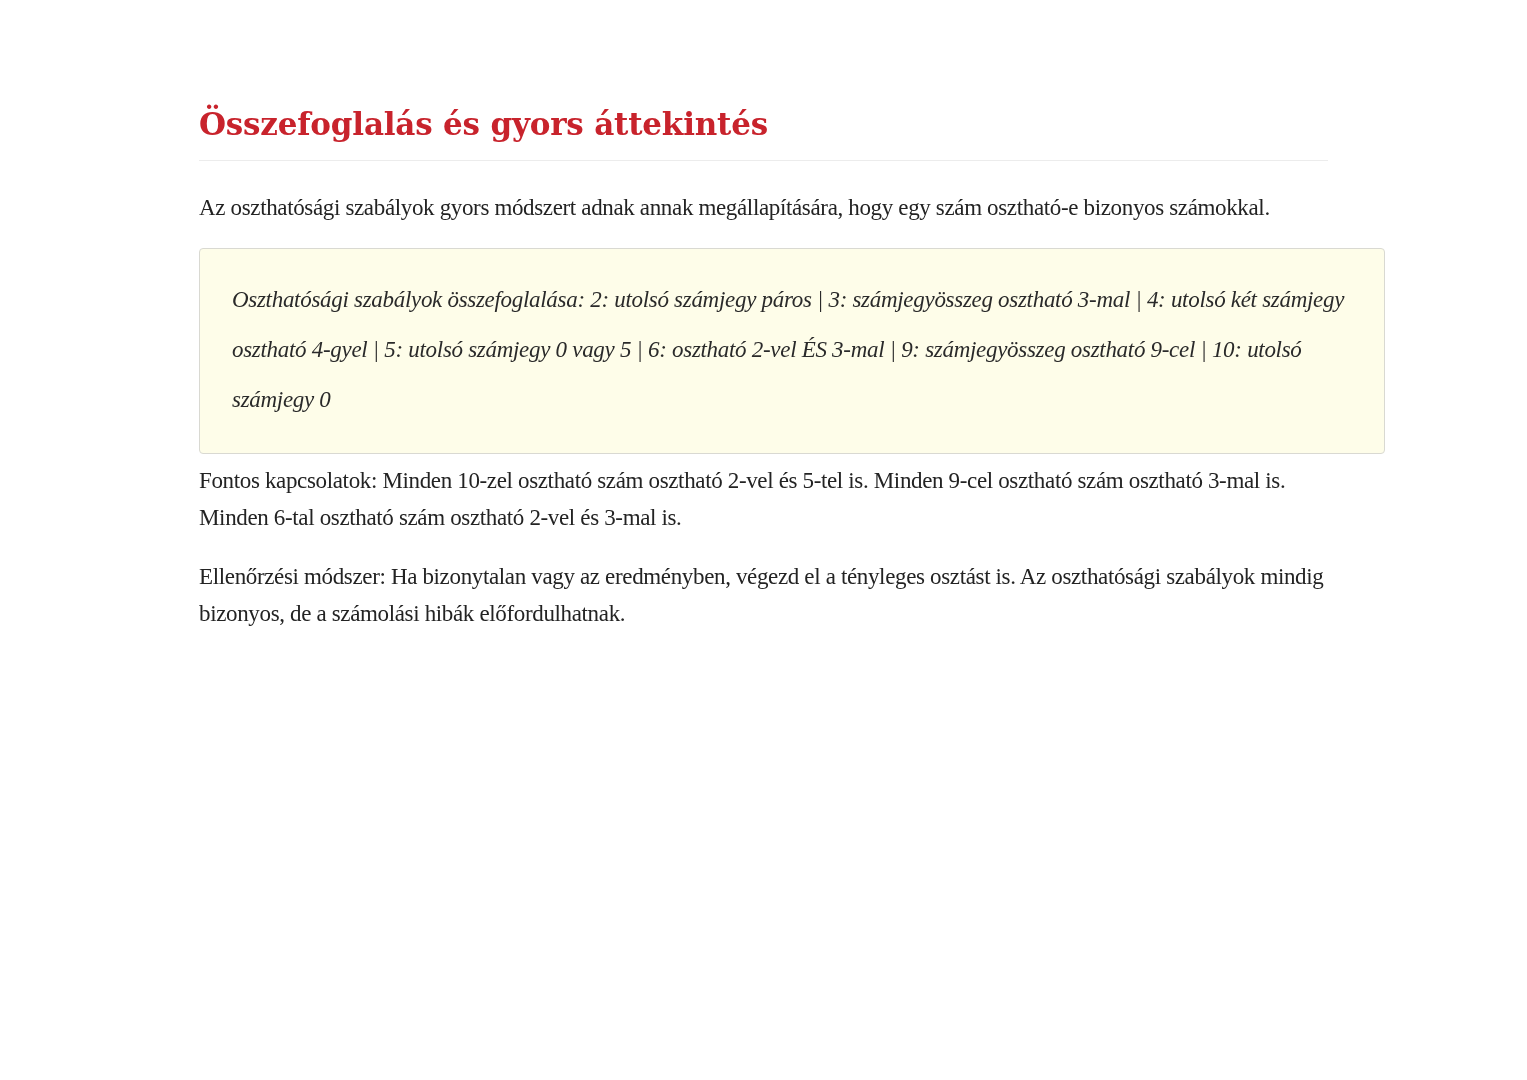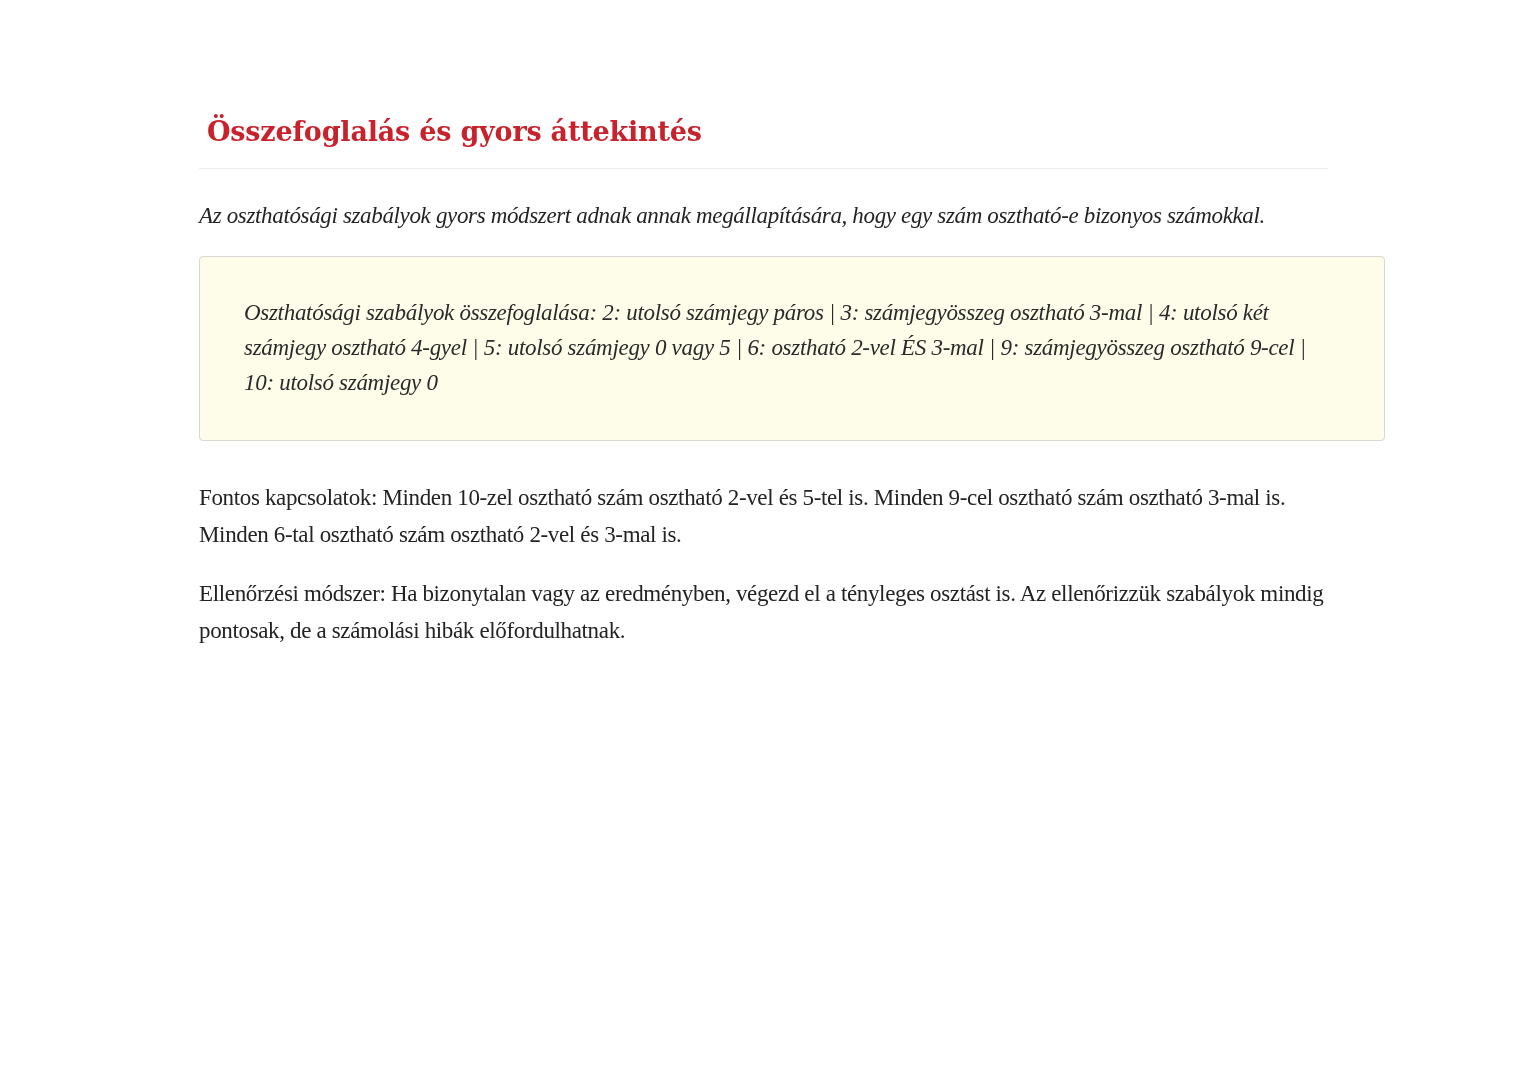--- a/index.html
+++ b/index.html
@@ -15,24 +15,24 @@
       font-family: "DejaVu Serif", "Liberation Serif", serif;
       color: #222222;
     }
     .page {
       position: absolute;
       left: 199px;
       top: 98px;
       width: 1186px;
     }
     .title {
-      margin: 8px;
+      margin: 0;
       font-family: "DejaVu Serif", "Liberation Serif", serif;
       font-weight: bold;
-      font-size: 27px;
+      font-size: 31px;
       line-height: 52px;
       color: #c8232c;
       letter-spacing: -0.2px;
     }
     .divider {
       width: 1129px;
       height: 0;
       border: 0;
       border-top: 1.5px solid #ececec;
       margin: 10px 0 0 0;
@@ -40,50 +40,50 @@
     .para {
       margin: 0;
       font-size: 20.5px;
       line-height: 37px;
       color: #232323;
       width: 1130px;
       letter-spacing: -0.35px;
       font-family: "Liberation Serif", "DejaVu Serif", serif;
       font-size: 23px;
     }
-    .intro { margin-top: 28px; font-style: italic; }
+    .intro { margin-top: 28px; }
     .callout {
       margin-top: 22px;
       box-sizing: border-box;
       width: 1186px;
       background: #fefde9;
       border: 1.5px solid #d9d9d2;
       border-radius: 4px;
       padding: 22px 28px 24px 28px;
     }
     .callout-text {
-      margin: 16px;
+      margin: 4px;
       font-family: "Liberation Serif", "DejaVu Serif", serif;
       font-style: italic;
       font-size: 23px;
-      line-height: 35px;
+      line-height: 50px;
       color: #2a2a2a;
       letter-spacing: -0.3px;
     }
-    .p1 { margin-top: 38px; }
+    .p1 { margin-top: 8px; }
     .p2, .p3, .p4 { margin-top: 22px; }
   </style>
 </head>
 <body>
 
 <div class="page">
   <h2 class="title">Összefoglalás és gyors áttekintés</h2>
   <hr class="divider">
 
   <p class="para intro">Az oszthatósági szabályok gyors módszert adnak annak megállapítására, hogy egy szám osztható-e bizonyos számokkal.</p>
 
   <div class="callout">
     <p class="callout-text">Oszthatósági szabályok összefoglalása: 2: utolsó számjegy páros | 3: számjegyösszeg osztható 3-mal | 4: utolsó két számjegy osztható 4-gyel | 5: utolsó számjegy 0 vagy 5 | 6: osztható 2-vel ÉS 3-mal | 9: számjegyösszeg osztható 9-cel | 10: utolsó számjegy 0</p>
   </div>
 
   <p class="para p1">Fontos kapcsolatok: Minden 10-zel osztható szám osztható 2-vel és 5-tel is. Minden 9-cel osztható szám osztható 3-mal is. Minden 6-tal osztható szám osztható 2-vel és 3-mal is.</p>
-  <p class="para p3">Ellenőrzési módszer: Ha bizonytalan vagy az eredményben, végezd el a tényleges osztást is. Az ellenőrizzük szabályok mindig pontosak, de a számolási hibák előfordulhatnak.</p>
+  <p class="para p3">Ellenőrzési módszer: Ha bizonytalan vagy az eredményben, végezd el a tényleges osztást is. Az oszthatósági szabályok mindig bizonyos, de a számolási hibák előfordulhatnak.</p>
 </div>
 
 </body></html>

